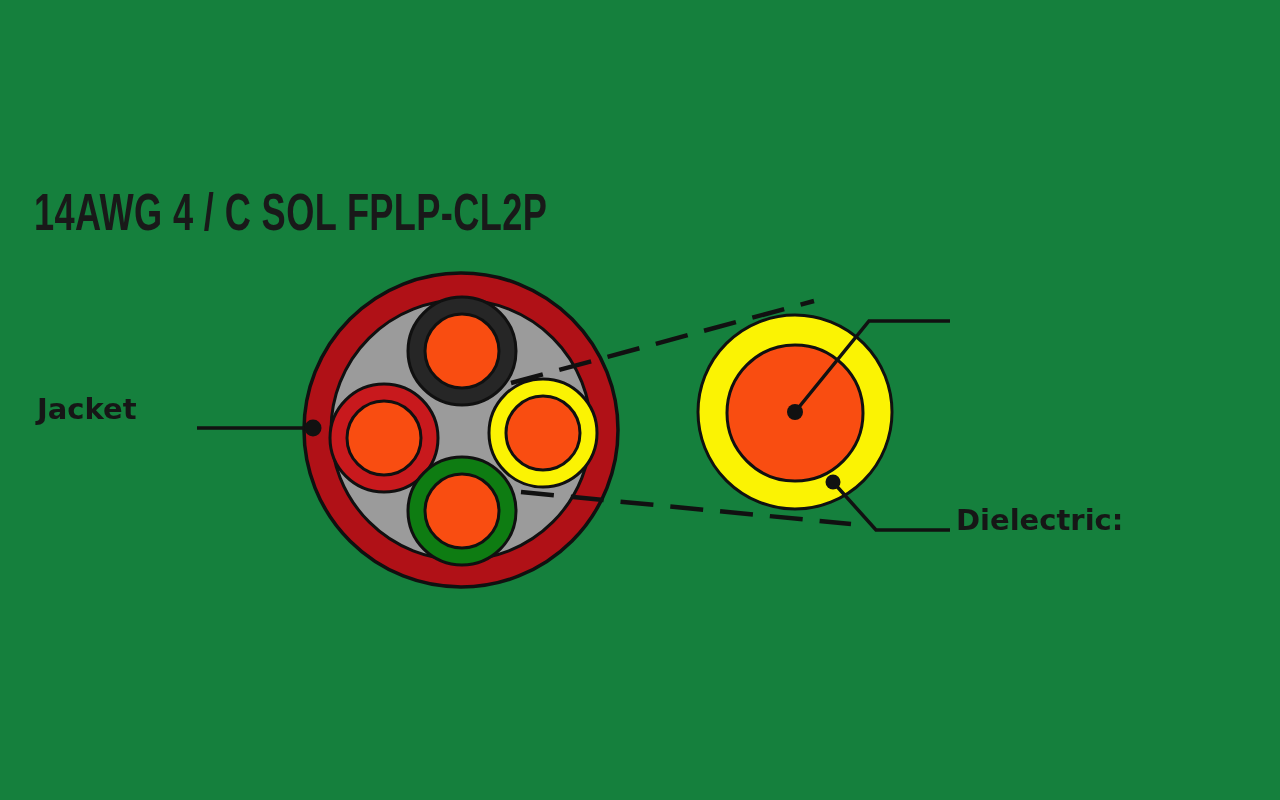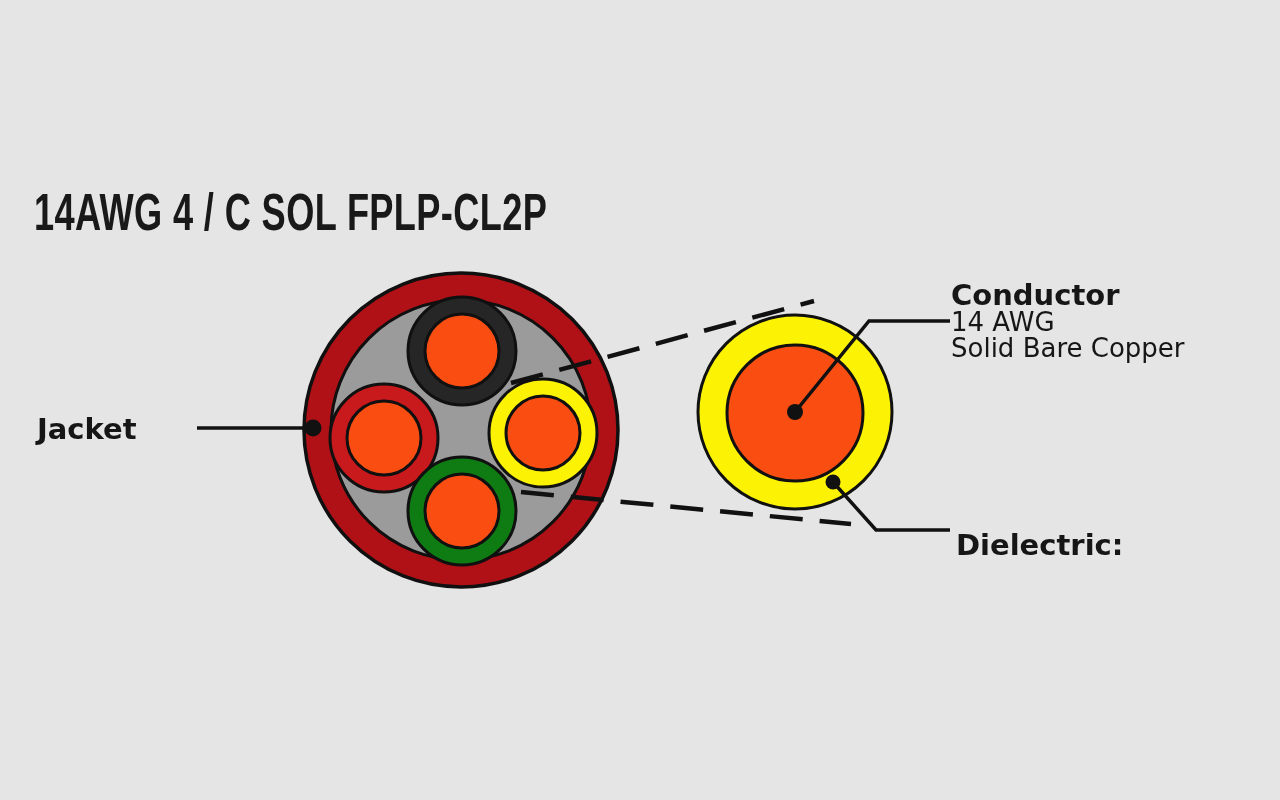--- a/index.html
+++ b/index.html
@@ -5,21 +5,21 @@
   html, body {
     margin: 0;
     padding: 0;
     background: #ffffff;
     font-family: "DejaVu Sans", "Liberation Sans", sans-serif;
   }
   .stage {
     position: relative;
     width: 1280px;
     height: 800px;
-    background: #e5e5e5;
+    background: #15803d;
     overflow: hidden;
   }
   .diagram-svg {
     position: absolute;
     left: 0;
     top: 0;
   }
   .page-title {
     position: absolute;
     left: 34px;
@@ -40,23 +40,23 @@
   }
   .label-title {
     font-weight: 700;
     font-size: 29px;
     line-height: 27px;
   }
   .label-line {
     font-size: 26px;
     line-height: 26px;
   }
-  .jacket-label     { left: 37px;  top: 416px; }
+  .jacket-label     { left: 37px;  top: 396px; }
   .conductor-label  { left: 951px; top: 282px; }
-  .dielectric-label { left: 956px; top: 507px; margin-top: 25px; }
+  .dielectric-label { left: 956px; top: 507px; }
 
   .outlined { stroke: #101010; }
   .leader-line {
     stroke: #111111;
     stroke-width: 3.5;
     fill: none;
     stroke-linejoin: miter;
   }
   .dashed-line {
     stroke: #111111;
@@ -115,23 +115,18 @@
     <circle cx="795" cy="412" r="8" class="pointer-dot"></circle>
 
     <polyline points="833,482 876,530 950,530" class="leader-line"></polyline>
     <circle cx="833" cy="482" r="7.5" class="pointer-dot"></circle>
   </svg>
 
   <div class="label jacket-label">
     <div class="label-title">Jacket</div>
   </div>
 
-  <div class="label conductor-label">
-    <div class="label-title">Conductor</div>
-    <div class="label-line">14 AWG</div>
-    <div class="label-line">Solid Bare Copper</div>
-  </div>
 
   <div class="label dielectric-label">
     <div class="label-title">Dielectric:</div>
   </div>
 
 </div>
 
 </body></html>

